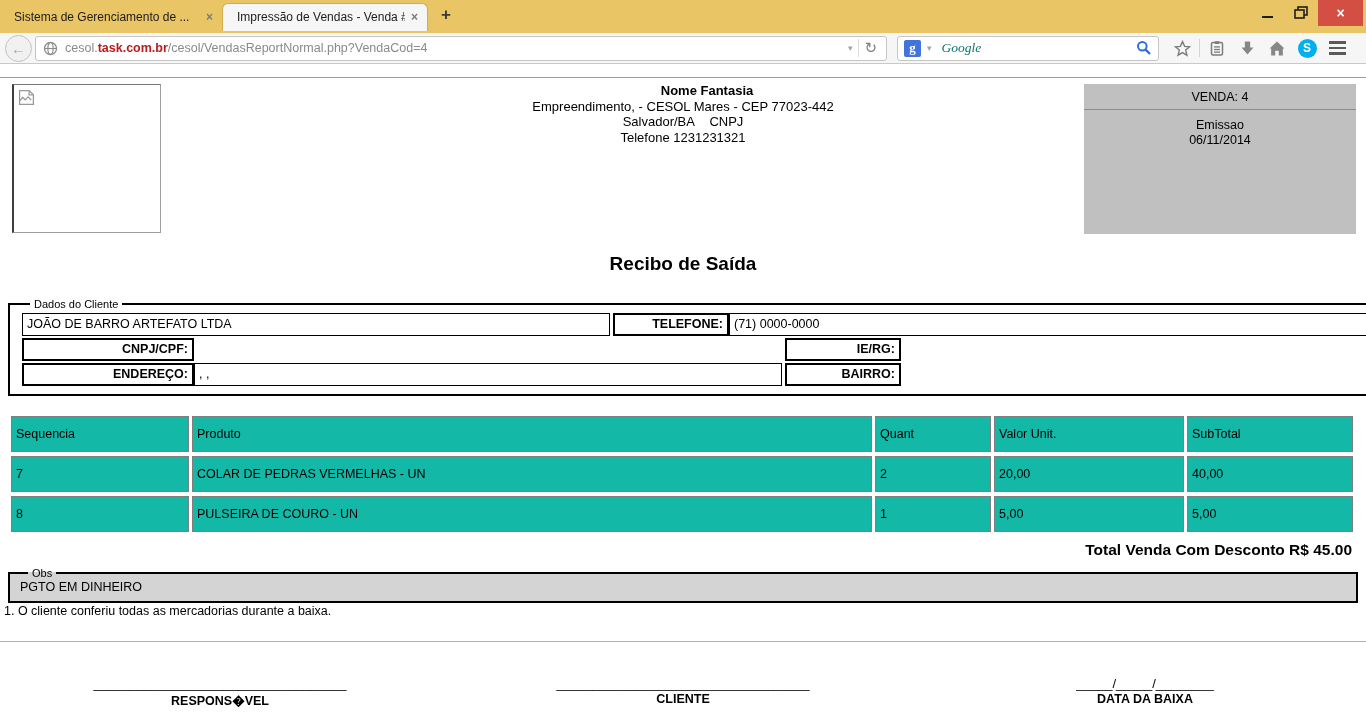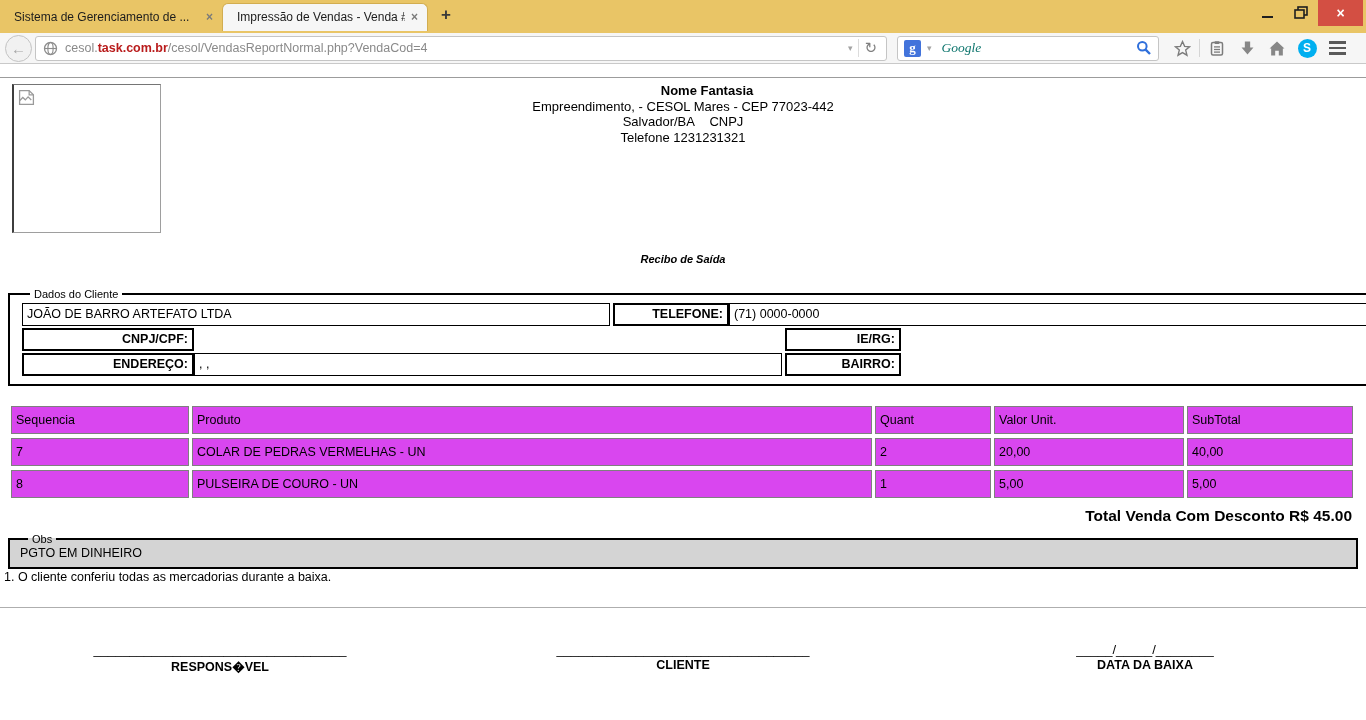--- a/index.html
+++ b/index.html
@@ -45,33 +45,33 @@
   .header-row { position:relative; height:158px; }
   .logo-box { position:absolute; left:12px; top:6px; width:149px; height:149px; border:1px solid #9e9e9e; border-left:2px solid #3e3e3e; border-top:1px solid #757575; background:#fff; }
   .logo-box svg { margin:4px 0 0 4px; }
   .company { position:absolute; left:0; right:0; top:5px; text-align:center; font-size:13px; line-height:15.5px; }
   .company .b { font-weight:bold;margin-left:48px; }
   .venda-box { position:absolute; right:10px; top:6px; width:272px; height:150px; background:#c0c0c0; font-size:12.5px; }
   .venda-title { text-align:center; padding:6px 0 5px; border-bottom:1px solid #8d8d8d; }
   .venda-emissao { text-align:center; margin-top:8px; }
   .venda-date { text-align:center; margin-top:1px; }
 
-  .doc-title { text-align:center; font-size:11px; font-weight:bold; margin-top:17px;font-style:italic; }
+  .doc-title { text-align:center; font-size:19px; font-weight:bold; margin-top:17px; }
 
   .client-fs { margin:23px 8px 0; border:2px solid #000; padding:1px 12px 8px; }
   .client-fs legend, .obs-fs legend { font-size:11px; padding:0 4px; margin-left:8px; }
   .cl-row { display:flex; margin-top:2px; height:23px; }
   .cl-label { width:172px; border:2px solid #000; background:#fff; font-weight:bold; font-size:12.5px; text-align:right; padding:0 4px; line-height:18px; }
   .cl-value { width:588px; border:1px solid #000; background:#fff; font-size:12.5px; padding:0 4px; line-height:20px; white-space:nowrap; overflow:hidden; }
   .cl-label.r { width:116px; margin-left:3px; }
   .cl-value.r { flex:1; }
   .ghost { border-color:transparent !important; }
 
   table.items { margin:16px 8px 0; border-collapse:separate; border-spacing:3px 4px; table-layout:fixed; }
-  table.items td { border:1px solid #7f7f7f; background:#d946ef; font-size:12.5px; height:28px; padding:0 4px; white-space:nowrap; overflow:hidden; }
+  table.items td { border:1px solid #7f7f7f; background:#14b8a6; font-size:12.5px; height:36px; padding:0 4px; white-space:nowrap; overflow:hidden; }
 
   .total-line { text-align:right; font-weight:bold; font-size:15.5px; margin:5px 14px 0 0; }
 
   .obs-fs { margin:8px 8px 0; background:#d4d4d4; border:2px solid #000; padding:0 8px 7px 10px; }
   .obs-fs legend { background:transparent; }
   .obs-text { font-size:12.5px; margin-top:1px; }
 
   .note { font-size:12.5px; margin:1px 0 0 4px; }
   .bottom-rule { border:0; border-top:1px solid #aeaeae; margin:23px 0 0 0; }
 
@@ -190,20 +190,25 @@
           <path d="M1.5 1.5 h9 l4 4 v9 h-13 z" fill="none" stroke="#9a9a9a" stroke-width="1.2"></path>
           <path d="M10.5 1.5 v4 h4" fill="none" stroke="#9a9a9a" stroke-width="1.2"></path>
           <path d="M1.5 11 l3 -3 2.4 2.2 2.6 -2.8 3 3" fill="none" stroke="#9a9a9a" stroke-width="1.2"></path>
         </svg>
       </div>
       <div class="company">
         <div class="b">Nome Fantasia</div>
         <div>Empreendimento, - CESOL Mares - CEP 77023-442</div>
         <div>Salvador/BA&nbsp;&nbsp;&nbsp;&nbsp;CNPJ</div>
         <div>Telefone 1231231321</div>
+      </div>
+      <div class="venda-box">
+        <div class="venda-title">VENDA: 4</div>
+        <div class="venda-emissao">Emissao</div>
+        <div class="venda-date">06/11/2014</div>
       </div>
     </div>
 
     <div class="doc-title">Recibo de Saída</div>
 
     <fieldset class="client-fs">
       <legend>Dados do Cliente</legend>
       <div class="cl-row">
         <div class="cl-value">JOÃO DE BARRO ARTEFATO LTDA</div>
         <div class="cl-label r">TELEFONE:</div>

